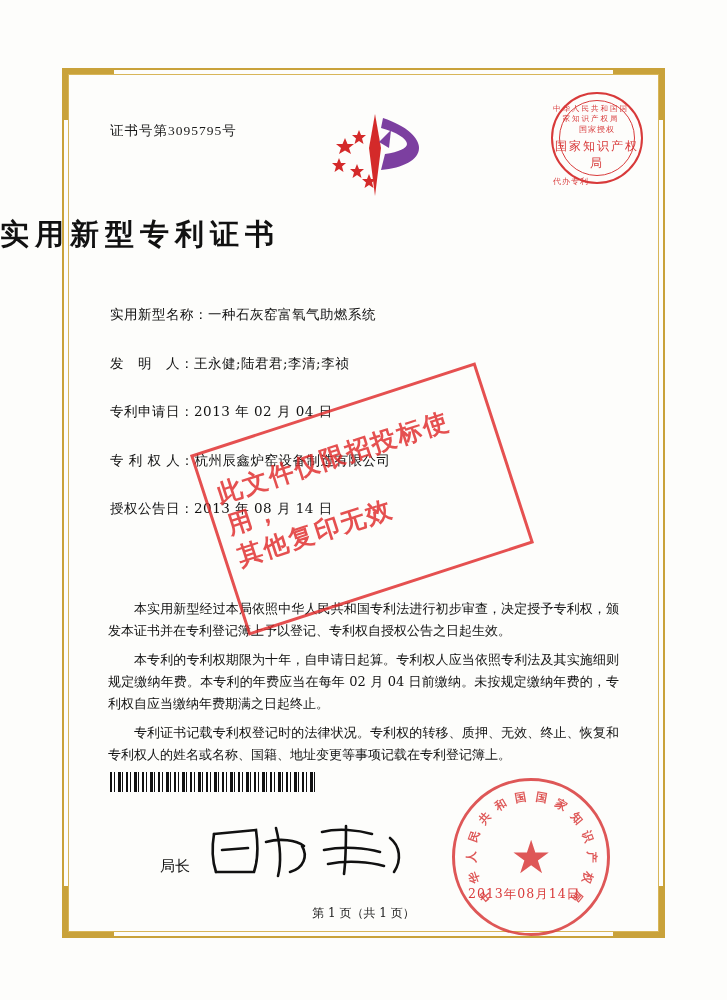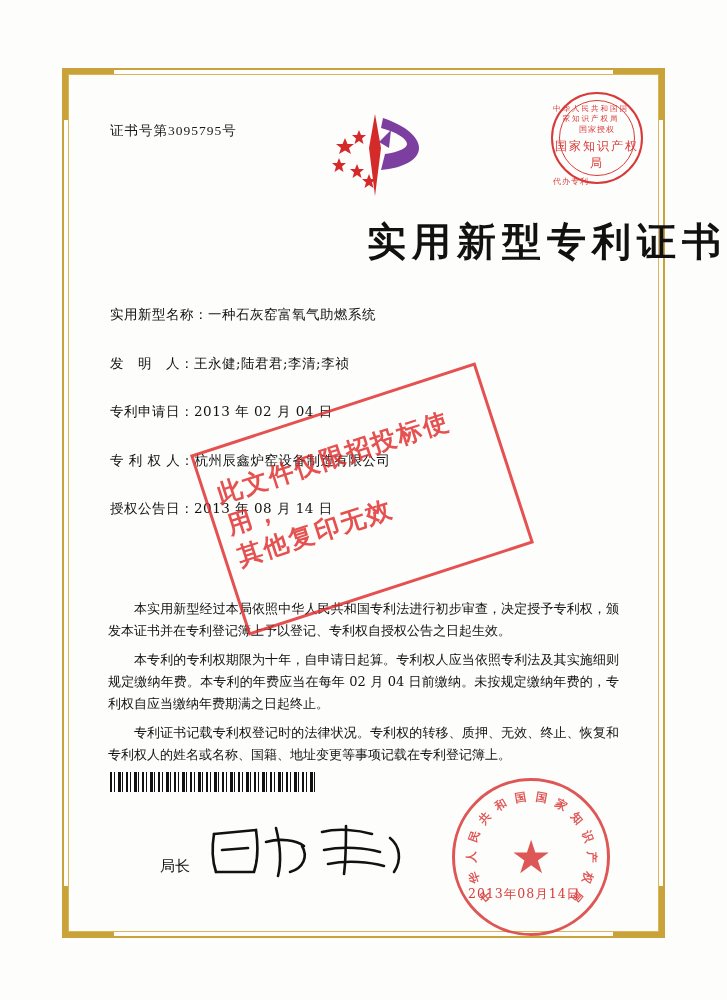--- a/index.html
+++ b/index.html
@@ -40,27 +40,26 @@
     font-family:Liberation Serif, serif;
   }
 
   
   .logo{
     position:absolute;left:315px;top:108px;width:110px;height:95px;
   }
 
   .title{
     position:absolute;left:0;right:0;top:215px;
-    text-align:right;
-    font-size:39px;
+    text-align:left;
+    font-size:29px;
     font-weight:bold;
     letter-spacing:6px;
     color:#111;
     font-family:"DejaVu Serif","Liberation Serif",serif;
-    padding-left:48px;
   }
 
   .fields{
     position:absolute;left:110px;top:306px;right:110px;
     font-size:13.5px;
     color:#111;
     font-family:"DejaVu Serif","Liberation Serif",serif;
   }
   .field{
     margin-bottom:31px;
@@ -282,13 +281,14 @@
     <div class="star">★</div>
   </div>
   <div class="seal-date">2013年08月14日</div>
 
   <div class="watermark">
     <div class="wbox"></div>
     <div class="wl1">此文件仅限招投标使用，</div>
     <div class="wl2">其他复印无效</div>
   </div>
 
+  <div class="footer">第 1 页（共 1 页）</div>
 </div>
 
 </body></html>

